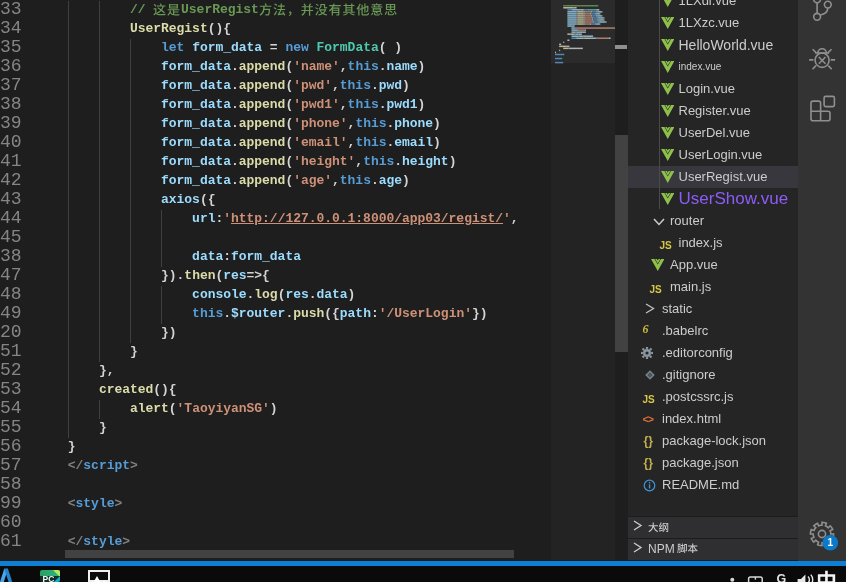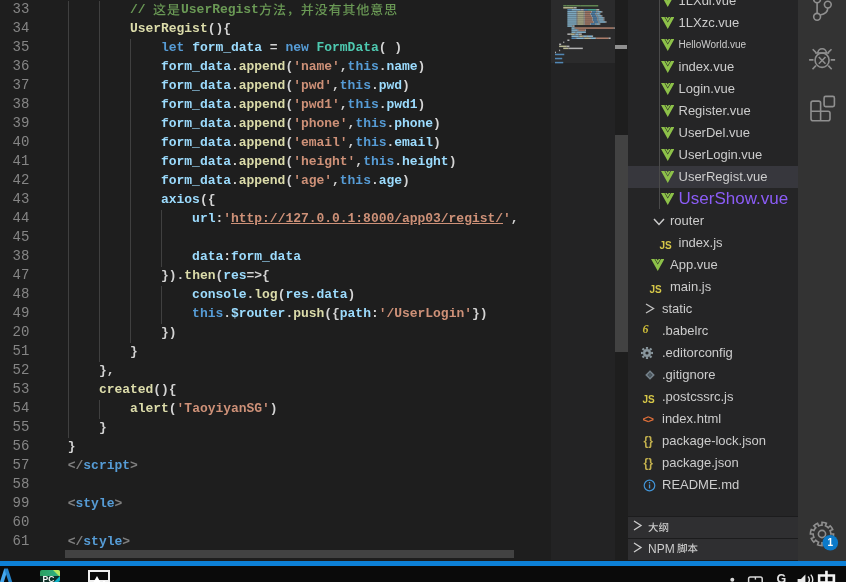--- a/index.html
+++ b/index.html
@@ -1,16 +1,16 @@
 <!DOCTYPE html>
 <html><head><meta charset="utf-8"><style>
 *{margin:0;padding:0;box-sizing:border-box}
 html,body{width:846px;height:582px;overflow:hidden;background:#1e1e1e;font-family:"Liberation Sans",sans-serif}
 #root{position:relative;width:846px;height:582px;overflow:hidden}
-.ln{position:absolute;font-family:"Liberation Mono",monospace;font-size:14px;line-height:19px;color:#858585;width:42px;text-align:center}
+.ln{position:absolute;font-family:"Liberation Mono",monospace;font-size:18px;line-height:19px;color:#858585;width:42px;text-align:left}
 .cl{position:absolute;font-family:"Liberation Mono",monospace;font-size:13px;line-height:19px;white-space:pre;letter-spacing:-0.03px;font-weight:bold}
 .g{position:absolute;width:1px;background:#404040}
 .ic{position:absolute;top:3px}
 </style></head><body>
 <div id="root">
 
 <div style="position:absolute;left:0;top:0;width:628px;height:560px;background:#1e1e1e"></div>
 <div style="position:absolute;left:551px;top:0;width:64px;height:560px;background:#232324"></div>
 <div class="g" style="left:67.8px;top:0.5px;height:437.0px"></div>
 <div class="g" style="left:98.88px;top:0.5px;height:361.0px"></div>
@@ -241,26 +241,26 @@
 <div style="position:absolute;left:678.5px;top:-10px;height:22px;line-height:22px;font-size:13px;color:#cccccc;white-space:nowrap">1LXdl.vue</div>
 <svg class="ic" style="left:660.5px;top:17.0px" width="13.5" height="12.5" viewBox="0 0 14 13">
       <path fill="#8dc149" d="M0,0 L7,12.5 L14,0 L10.4,0 L7,5.8 L3.6,0 Z"></path>
       <path fill="#8dc149" d="M4.3,0 L7,4.6 L9.7,0 L7.9,0 L7,1.6 L6.1,0 Z"></path>
     </svg>
 <div style="position:absolute;left:678.5px;top:12px;height:22px;line-height:22px;font-size:13px;color:#cccccc;white-space:nowrap">1LXzc.vue</div>
 <svg class="ic" style="left:660.5px;top:39.0px" width="13.5" height="12.5" viewBox="0 0 14 13">
       <path fill="#8dc149" d="M0,0 L7,12.5 L14,0 L10.4,0 L7,5.8 L3.6,0 Z"></path>
       <path fill="#8dc149" d="M4.3,0 L7,4.6 L9.7,0 L7.9,0 L7,1.6 L6.1,0 Z"></path>
     </svg>
-<div style="position:absolute;left:678.5px;top:34px;height:22px;line-height:22px;font-size:10px;color:#cccccc;white-space:nowrap">HelloWorld.vue</div>
+<div style="position:absolute;left:678.5px;top:34px;height:22px;line-height:22px;font-size:14px;color:#cccccc;white-space:nowrap">HelloWorld.vue</div>
 <svg class="ic" style="left:660.5px;top:61.0px" width="13.5" height="12.5" viewBox="0 0 14 13">
       <path fill="#8dc149" d="M0,0 L7,12.5 L14,0 L10.4,0 L7,5.8 L3.6,0 Z"></path>
       <path fill="#8dc149" d="M4.3,0 L7,4.6 L9.7,0 L7.9,0 L7,1.6 L6.1,0 Z"></path>
     </svg>
-<div style="position:absolute;left:678.5px;top:56px;height:22px;line-height:22px;font-size:13px;color:#cccccc;white-space:nowrap">index.vue</div>
+<div style="position:absolute;left:678.5px;top:56px;height:22px;line-height:22px;font-size:10px;color:#cccccc;white-space:nowrap">index.vue</div>
 <svg class="ic" style="left:660.5px;top:83.0px" width="13.5" height="12.5" viewBox="0 0 14 13">
       <path fill="#8dc149" d="M0,0 L7,12.5 L14,0 L10.4,0 L7,5.8 L3.6,0 Z"></path>
       <path fill="#8dc149" d="M4.3,0 L7,4.6 L9.7,0 L7.9,0 L7,1.6 L6.1,0 Z"></path>
     </svg>
 <div style="position:absolute;left:678.5px;top:78px;height:22px;line-height:22px;font-size:13px;color:#cccccc;white-space:nowrap">Login.vue</div>
 <svg class="ic" style="left:660.5px;top:105.0px" width="13.5" height="12.5" viewBox="0 0 14 13">
       <path fill="#8dc149" d="M0,0 L7,12.5 L14,0 L10.4,0 L7,5.8 L3.6,0 Z"></path>
       <path fill="#8dc149" d="M4.3,0 L7,4.6 L9.7,0 L7.9,0 L7,1.6 L6.1,0 Z"></path>
     </svg>
 <div style="position:absolute;left:678.5px;top:100px;height:22px;line-height:22px;font-size:13px;color:#cccccc;white-space:nowrap">Register.vue</div>

